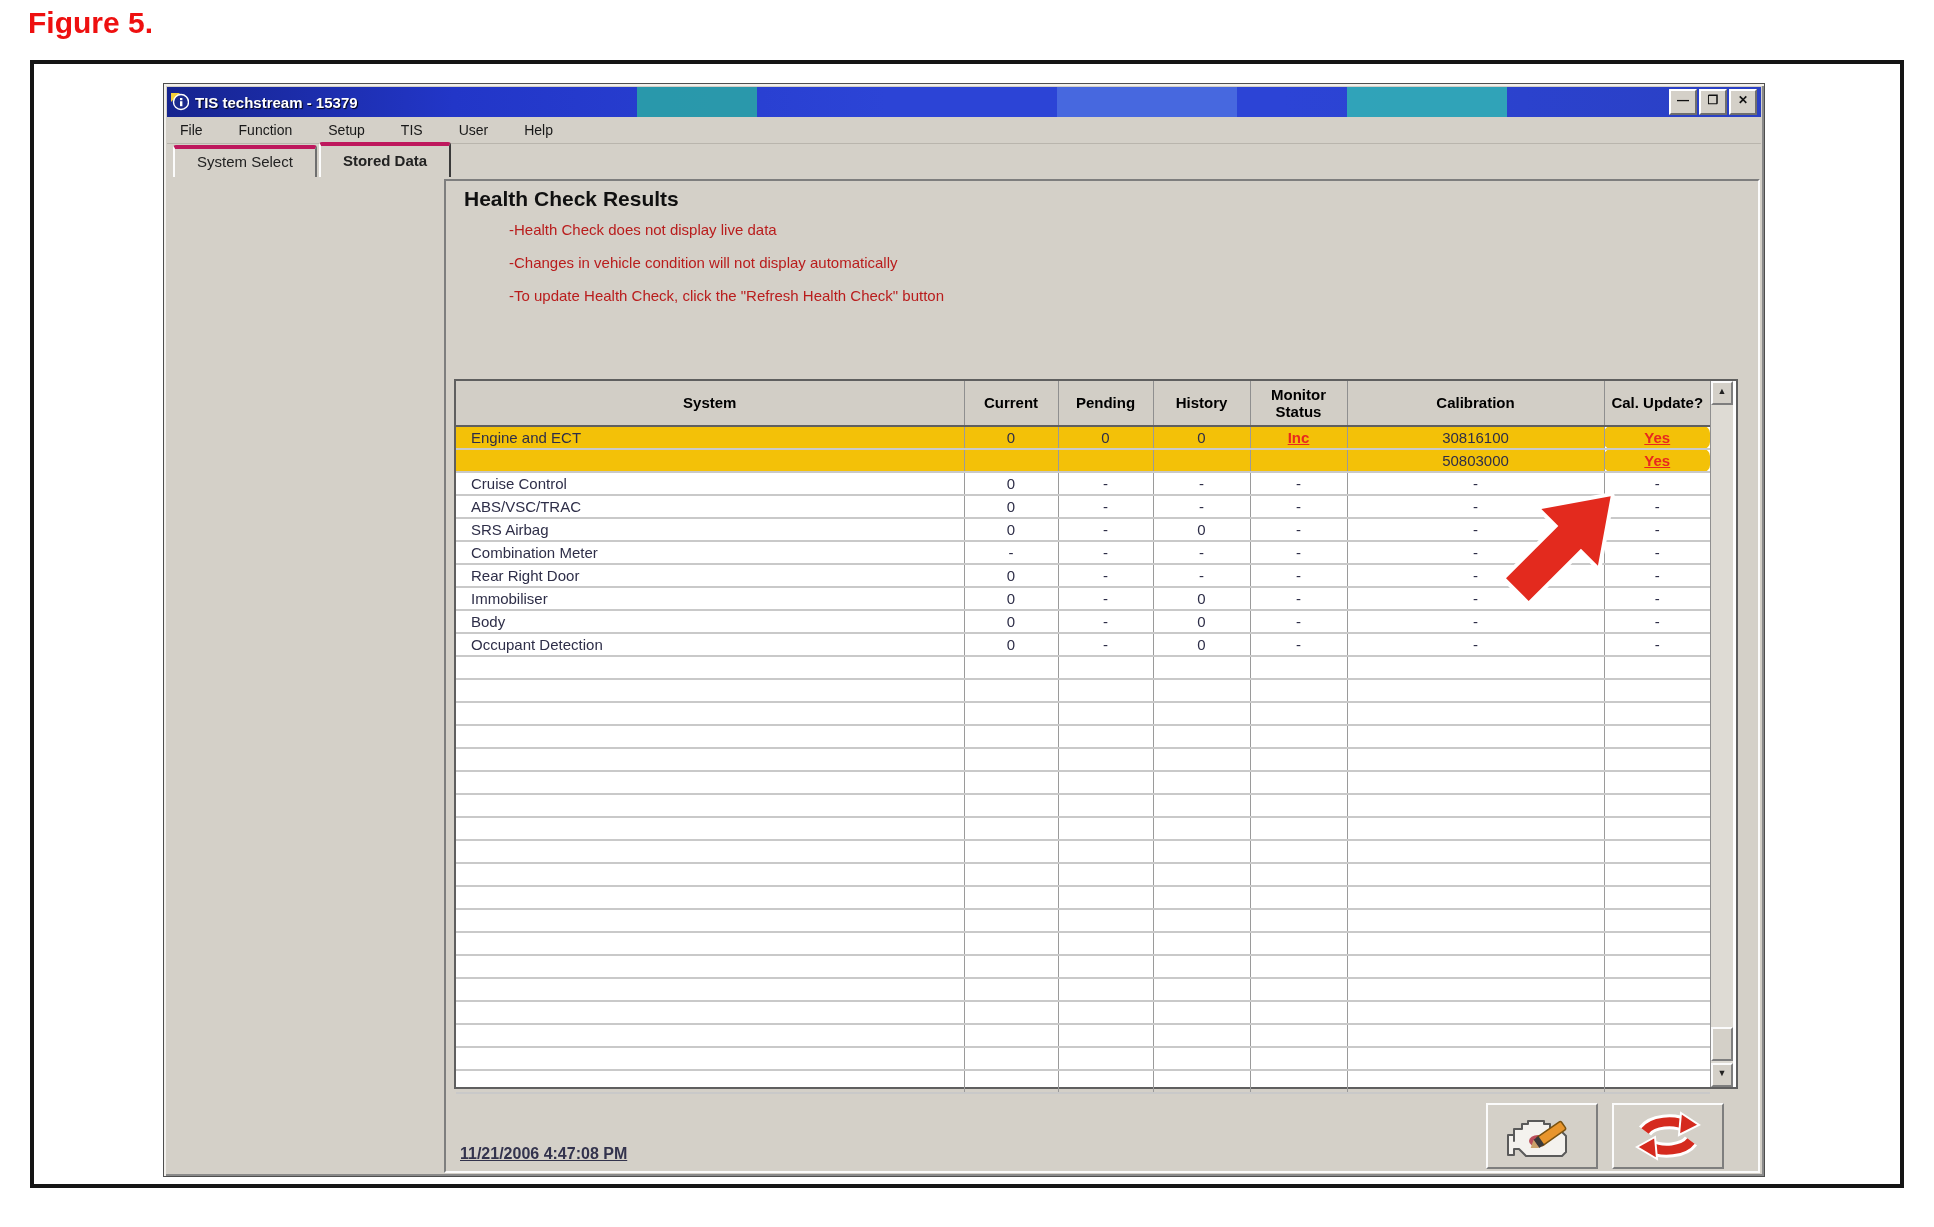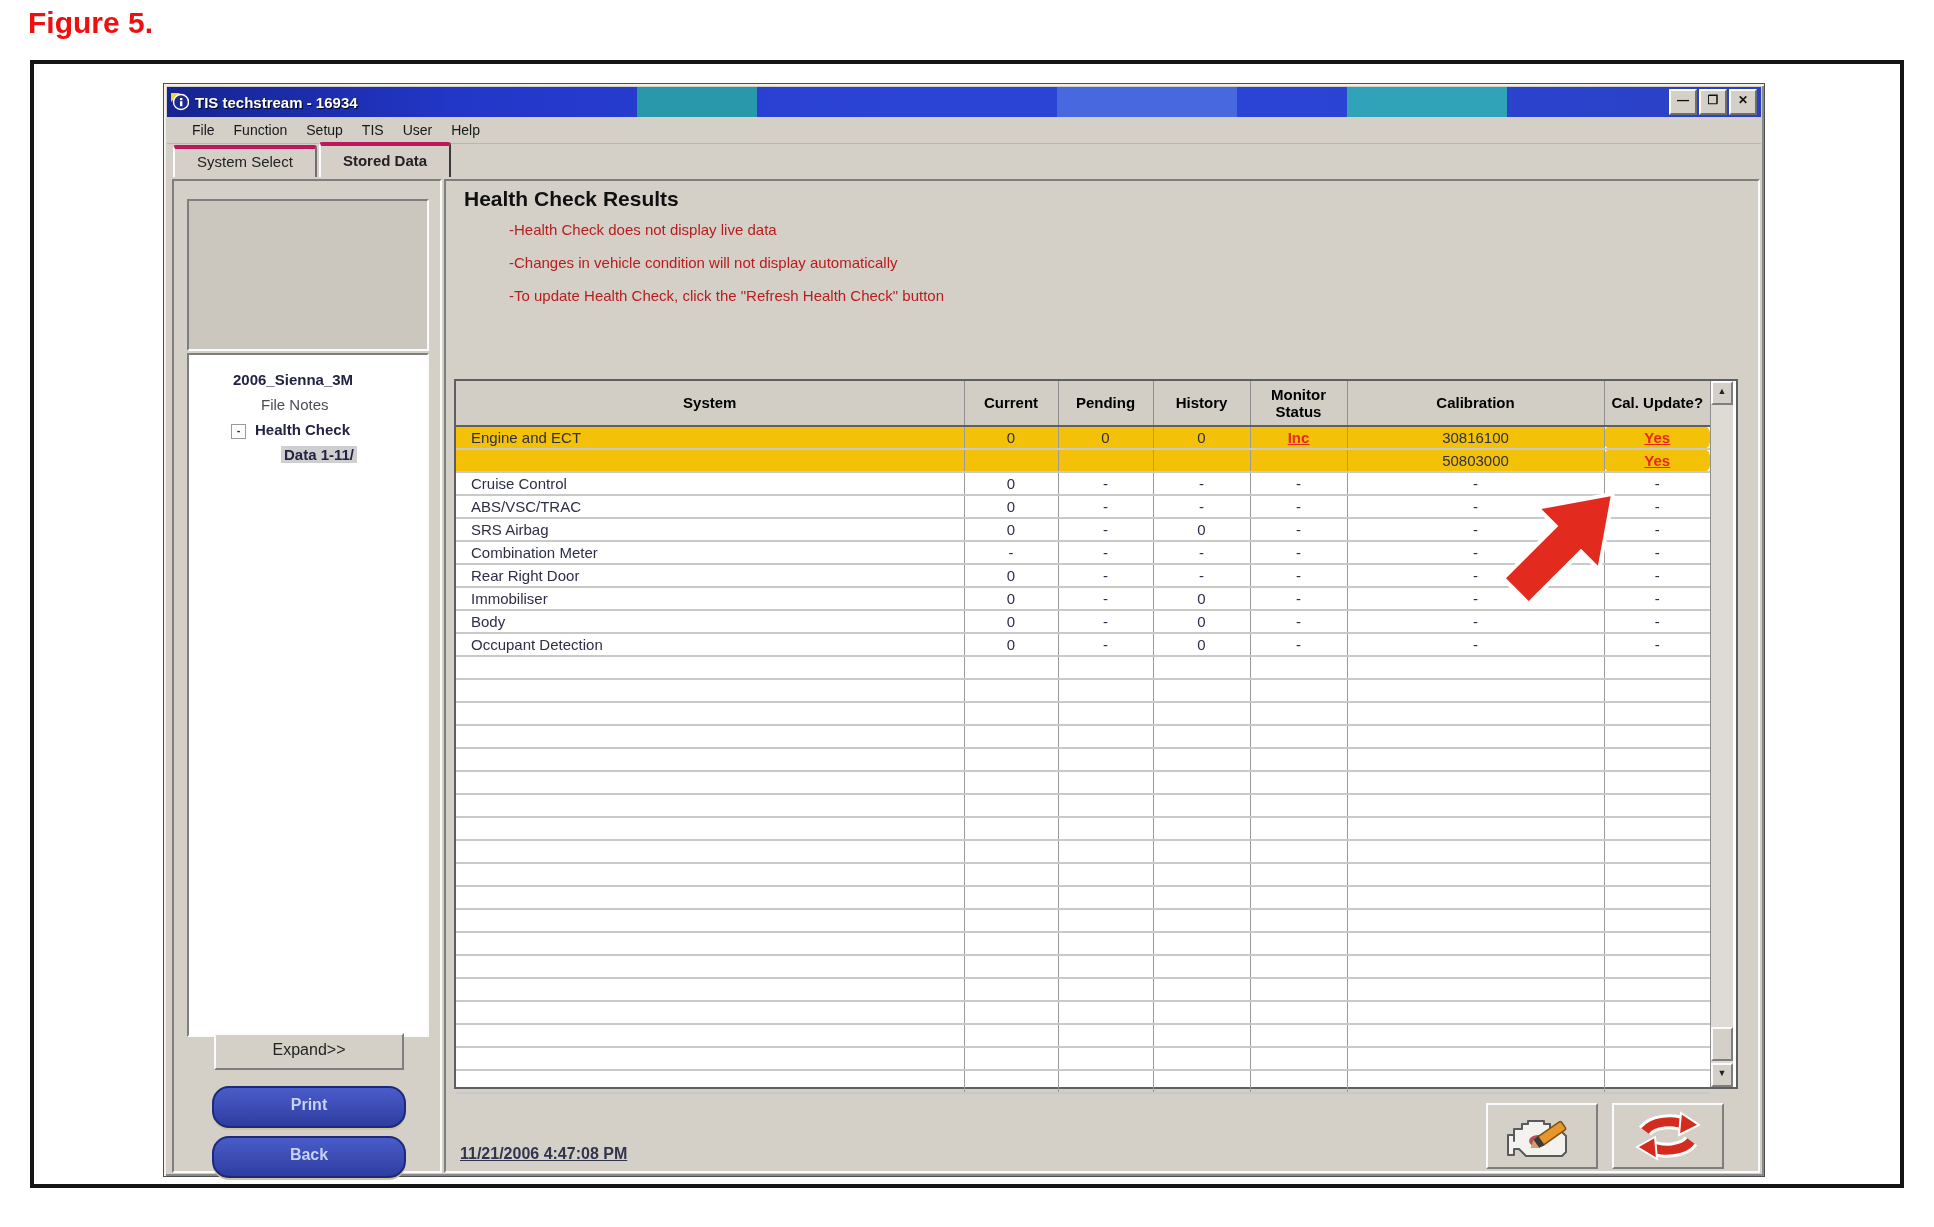--- a/index.html
+++ b/index.html
@@ -16,21 +16,21 @@
 
   #titlebar{left:3px;top:3px;right:3px;height:30px;background:linear-gradient(90deg,#16248f 0%,#2236c8 18%,#2c44d6 45%,#2c44d6 70%,#2a40c4 100%);display:flex;align-items:center;padding:0 4px;overflow:hidden;}
   .tb-patch{position:absolute;top:0;height:100%;opacity:.85;}
   #titlebar .t1{left:470px;width:120px;background:#2aa8a4;}
   #titlebar .t2{left:890px;width:180px;background:#5f87e8;opacity:.55;}
   #titlebar .t3{left:1180px;width:160px;background:#31b4b4;}
   #title-text{color:#fff;font-size:15px;font-weight:bold;margin-left:6px;text-shadow:1px 1px 1px #001;position:relative;z-index:2;}
   #win-controls{margin-left:auto;display:flex;gap:2px;position:relative;z-index:2;}
   .win-btn{width:24px;height:22px;background:#d4d0c8;border-top:2px solid #fff;border-left:2px solid #fff;border-right:2px solid #6e6e6e;border-bottom:2px solid #6e6e6e;font-size:12px;line-height:18px;text-align:center;color:#111;font-weight:bold;}
 
-  #menubar{left:3px;top:33px;right:3px;height:26px;display:flex;align-items:center;gap:1px;padding-left:16px;border-bottom:1px solid #b9b5ad;}
+  #menubar{left:3px;top:33px;right:3px;height:26px;display:flex;align-items:center;gap:18px;padding-left:4px;border-bottom:1px solid #b9b5ad;}
   .menu-item{font-size:14px;color:#181818;padding:3px 9px;}
 
   #tabstrip{left:3px;top:59px;right:3px;height:34px;display:flex;align-items:flex-end;padding-left:6px;}
   .tab{height:28px;line-height:26px;padding:0 22px;font-size:15px;color:#222;background:#d4d0c8;border-top:4px solid #be185d;border-left:2px solid #fbfbfb;border-right:2px solid #6e6e6e;border-top-left-radius:3px;border-top-right-radius:3px;margin-right:2px;}
   .tab.active{font-weight:bold;height:31px;line-height:29px;border-right:2px solid #3a3a3a;}
 
   
   #left-panel{left:8px;top:95px;width:266px;height:990px;background:#d4d0c8;}
   #left-panel .topbox{position:absolute;left:13px;top:18px;width:238px;height:148px;background:#cbc7bf;}
   #tree-box{position:absolute;left:13px;top:172px;width:238px;height:668px;background:#fff;overflow:hidden;padding-top:12px;}
@@ -82,21 +82,21 @@
     <div class="abs" id="titlebar">
       <div class="tb-patch t1"></div>
       <div class="tb-patch t2"></div>
       <div class="tb-patch t3"></div>
       <svg width="18" height="18" viewBox="0 0 18 18" style="position:relative;z-index:2">
         <polygon points="0,0 9,0 0,9" fill="#f5d03a"></polygon>
         <circle cx="10" cy="9" r="7.5" fill="#1b2a8c" stroke="#fff" stroke-width="1.4"></circle>
         <rect x="9" y="5" width="2.4" height="2.2" fill="#fff"></rect>
         <rect x="9" y="8.2" width="2.4" height="5" fill="#fff"></rect>
       </svg>
-      <span id="title-text">TIS techstream - 16934</span>
+      <span id="title-text">TIS techstream - 15379</span>
       <div id="win-controls">
         <div class="win-btn">—</div>
         <div class="win-btn">❐</div>
         <div class="win-btn">✕</div>
       </div>
     </div>
 
     <div class="abs" id="menubar">
         <span class="menu-item">File</span>
         <span class="menu-item">Function</span>
@@ -104,32 +104,20 @@
         <span class="menu-item">TIS</span>
         <span class="menu-item">User</span>
         <span class="menu-item">Help</span>
       </div>
 
     <div class="abs" id="tabstrip">
       <div class="tab">System Select</div>
       <div class="tab active">Stored Data</div>
     </div>
 
-    <div class="abs sunken" id="left-panel">
-      <div class="topbox sunken"></div>
-      <div class="sunken" id="tree-box">
-          <div class="tree-item bold" style="margin-left: 44px;"><span>2006_Sienna_3M</span></div>
-          <div class="tree-item dim" style="margin-left: 72px;"><span>File Notes</span></div>
-          <div class="tree-item bold" style="margin-left: 42px;"><span class="expander">-</span><span>Health Check</span></div>
-          <div class="tree-item bold" style="margin-left: 92px;"><span class="sel">Data 1-11/</span></div>
-        </div>
-      <div class="raised" id="expand-button">Expand&gt;&gt;</div>
-      <div class="pill" id="print-button">Print</div>
-      <div class="pill" id="back-button">Back</div>
-    </div>
 
     <div class="abs sunken" id="right-panel">
       <div id="hc-heading">Health Check Results</div>
       <div class="note-line" style="top:40px">-Health Check does not display live data</div>
       <div class="note-line" style="top:73px">-Changes in vehicle condition will not display automatically</div>
       <div class="note-line" style="top:106px">-To update Health Check, click the "Refresh Health Check" button</div>
 
       <div id="table-wrap">
         <table id="results-table">
           <colgroup>

